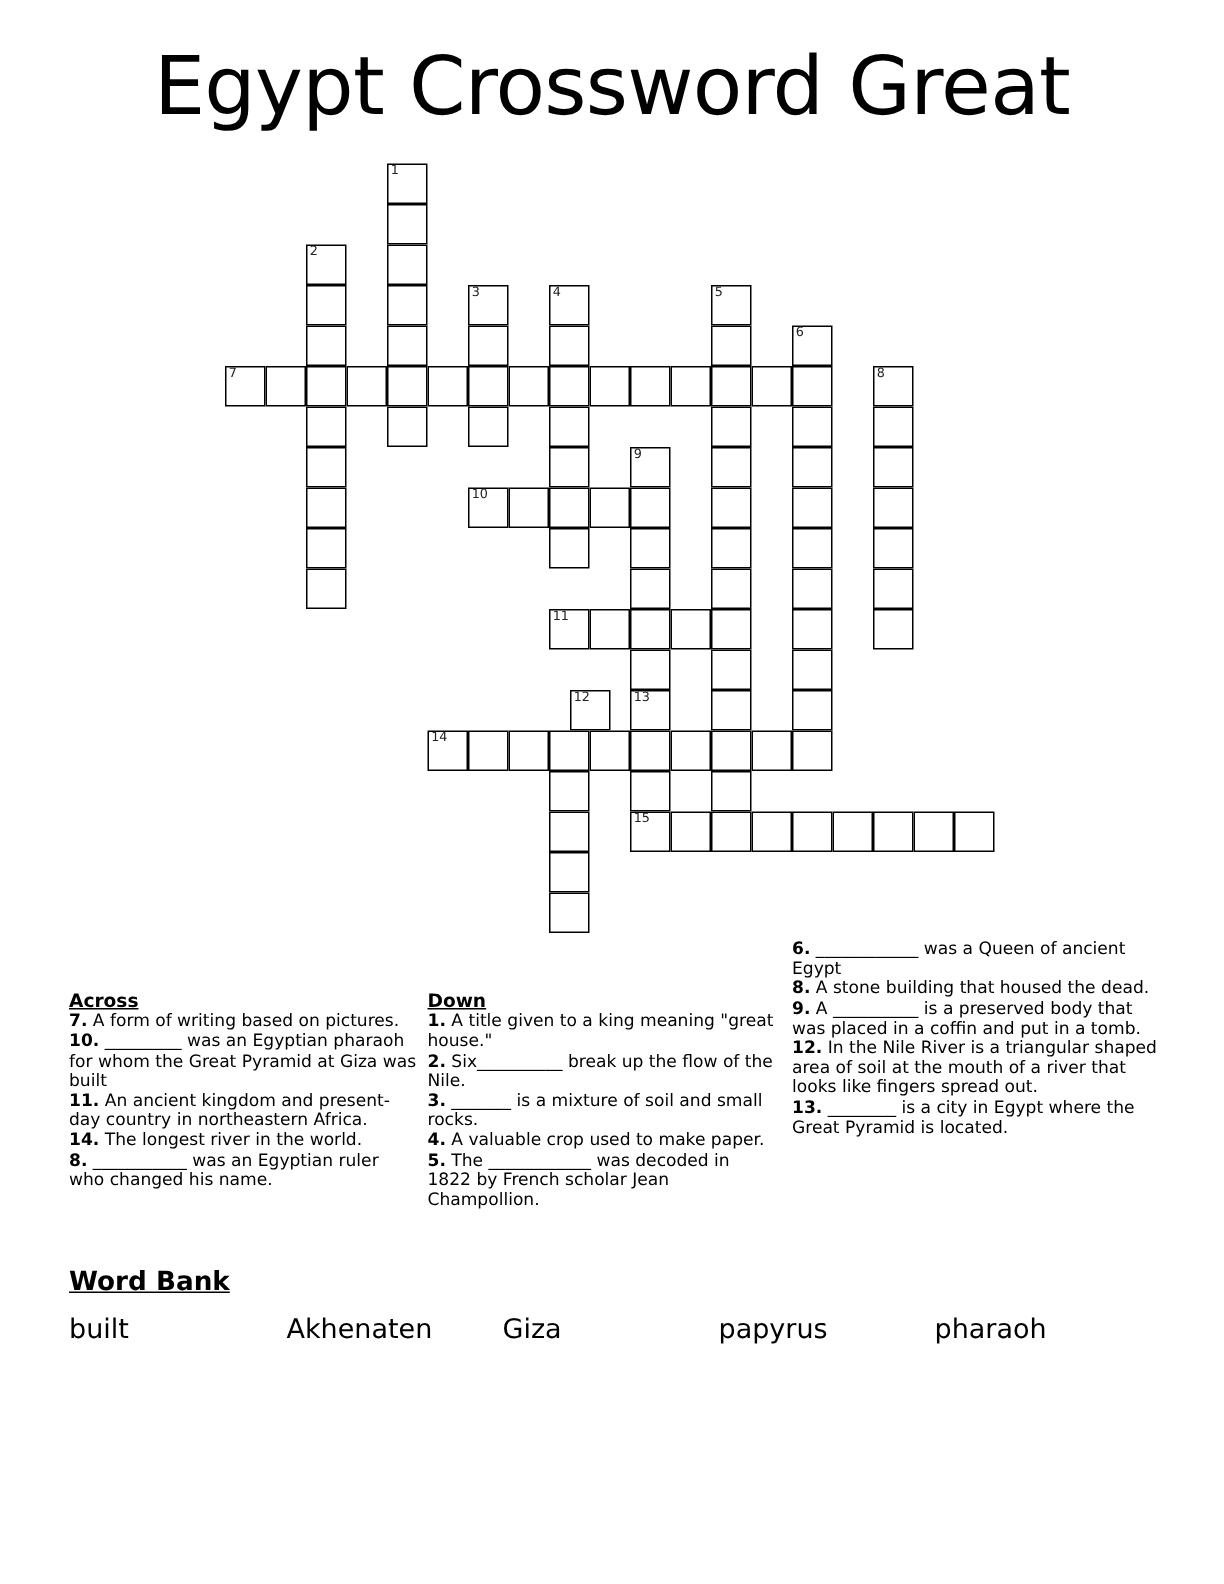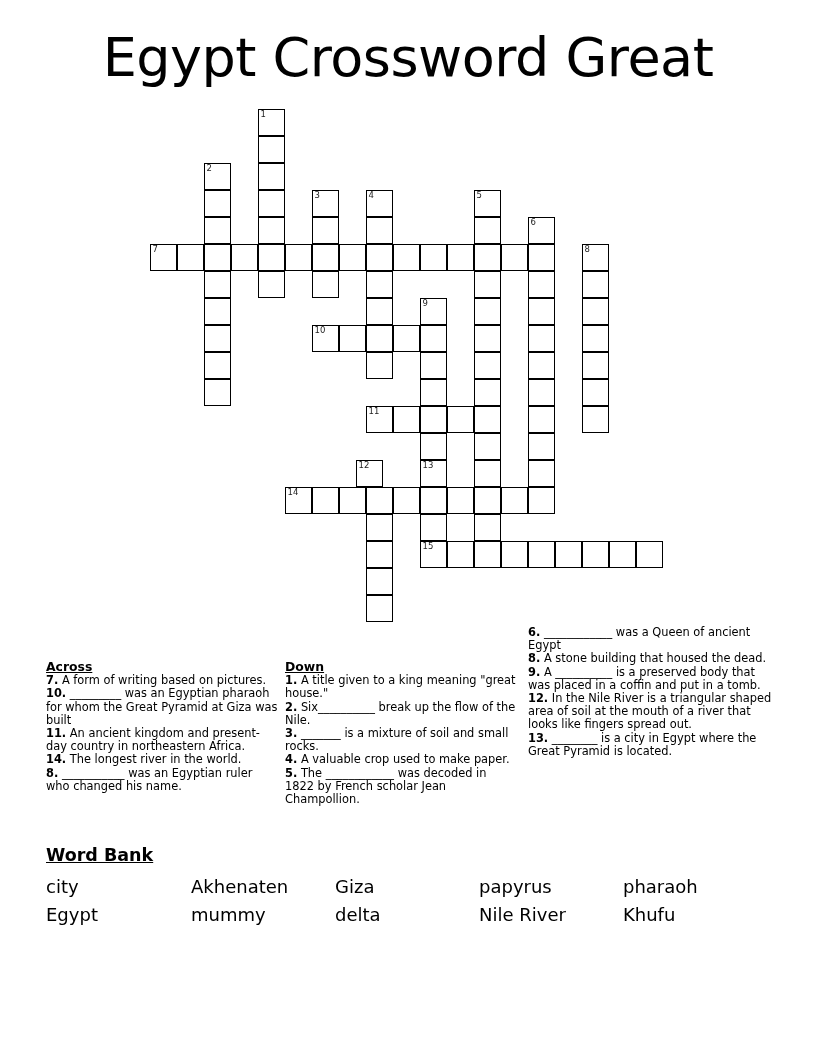--- a/index.html
+++ b/index.html
@@ -222,21 +222,21 @@
       <div class="cell" style="left: 312px; top: 325px;">
         <span class="num">10</span>
       </div>
       <div class="cell" style="left: 339px; top: 325px;"></div>
       <div class="cell" style="left: 393px; top: 325px;"></div>
       <div class="cell" style="left: 366px; top: 406px;">
         <span class="num">11</span>
       </div>
       <div class="cell" style="left: 393px; top: 406px;"></div>
       <div class="cell" style="left: 447px; top: 406px;"></div>
-      <div class="cell" style="left: 356px; top: 460px;">
+      <div class="cell" style="left: 380px; top: 460px;">
         <span class="num">12</span>
       </div>
       <div class="cell" style="left: 366px; top: 487px;"></div>
       <div class="cell" style="left: 366px; top: 514px;"></div>
       <div class="cell" style="left: 366px; top: 541px;"></div>
       <div class="cell" style="left: 366px; top: 568px;"></div>
       <div class="cell" style="left: 366px; top: 595px;"></div>
       <div class="cell" style="left: 420px; top: 460px;">
         <span class="num">13</span>
       </div>
@@ -285,20 +285,17 @@
     <span class="clue"><b>6.</b> <span>____________ was a Queen of ancient Egypt</span></span>
     <span class="clue"><b>8.</b> <span>A stone building that housed the dead.</span></span>
     <span class="clue"><b>9.</b> <span>A __________ is a preserved body that was placed in a coffin and put in a tomb.</span></span>
     <span class="clue"><b>12.</b> <span>In the Nile River is a triangular shaped area of soil at the mouth of a river that looks like fingers spread out.</span></span>
     <span class="clue"><b>13.</b> <span>________ is a city in Egypt where the Great Pyramid is located.</span></span>
   </div>
 
   <div id="wordbank">
     <span class="wb-title">Word Bank</span>
     <span class="wb-row">
-      <span class="wb-cell wb-c0">city</span><span class="wb-cell wb-c1">Akhenaten</span><span class="wb-cell wb-c2">Giza</span><span class="wb-cell wb-c3">papyrus</span><span class="wb-cell wb-c4">pharaoh</span>
-    </span>
-    <span class="wb-row">
-      <span class="wb-cell wb-c0">Egypt</span><span class="wb-cell wb-c1">mummy</span><span class="wb-cell wb-c2">delta</span><span class="wb-cell wb-c3">Nile River</span><span class="wb-cell wb-c4">Khufu</span>
+      <span class="wb-cell wb-c0">built</span><span class="wb-cell wb-c1">Akhenaten</span><span class="wb-cell wb-c2">Giza</span><span class="wb-cell wb-c3">papyrus</span><span class="wb-cell wb-c4">pharaoh</span>
     </span>
   </div>
 
 </div>
 
 </body></html>

